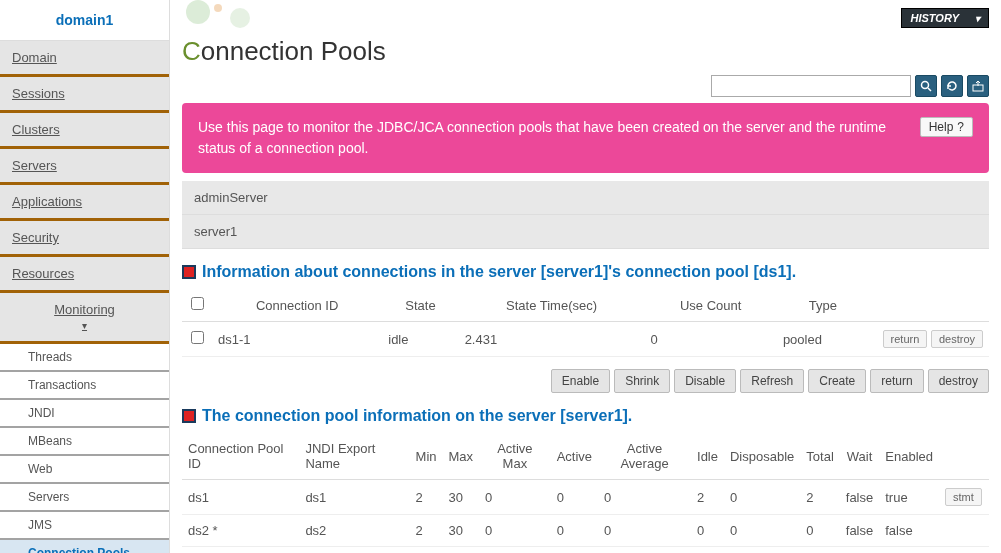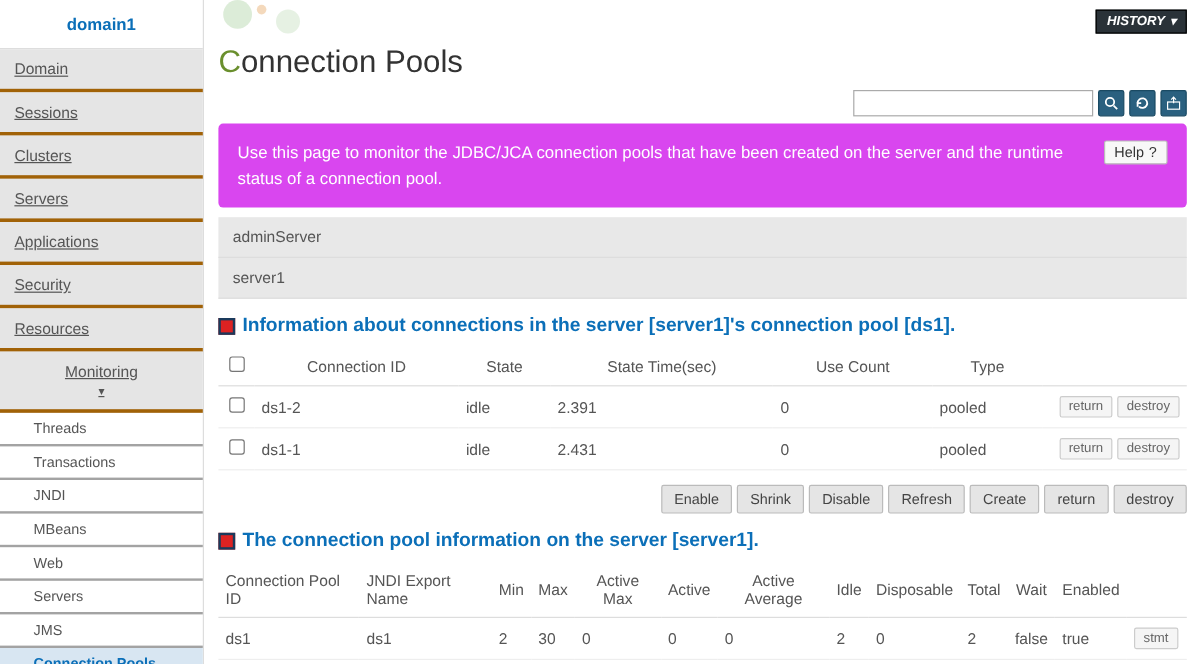--- a/index.html
+++ b/index.html
@@ -6,28 +6,28 @@
 body { font-family: Arial, Helvetica, sans-serif; font-size: 13px; color: #333; background: #fff; width: 1001px; }
 .container { display: flex; }
 .sidebar { width: 170px; border-right: 1px solid #ddd; }
 .sidebar-title { text-align: center; padding: 12px 0; color: #0b6fb8; font-weight: bold; border-bottom: 1px solid #ddd; font-size: 14px; }
 .sidebar-item { padding: 9px 12px; border-bottom: 3px solid #a16207; color: #555; cursor: pointer; background: #e5e5e5; text-decoration: underline; }
 .sidebar-item.parent { display: flex; justify-content: space-between; align-items: center; flex-direction: column; }
 .sidebar-subitem { padding: 6px 12px 6px 28px; color: #555; cursor: pointer; font-size: 12px; border-bottom: 2px solid #a3a3a3; }
 .sidebar-subitem.active { background: #d8e6f2; color: #0b6fb8; font-weight: bold; }
 .main { flex: 1; padding: 0 12px 12px 12px; position: relative; }
 .topbar { display: flex; justify-content: flex-end; align-items: center; gap: 4px; padding-top: 8px; }
-.history-btn { background: #2a3238; color: #fff; font-weight: bold; padding: 3px 8px; font-size: 11px; font-style: italic; border: 1px solid #000; cursor: pointer; display: inline-flex; align-items: center; gap: 4px; }
+.history-btn { background: #2a3238; color: #fff; font-weight: bold; padding: 3px 8px; font-size: 11px; font-style: italic; border: 1px solid #000; cursor: pointer; display: inline-flex; align-items: center; gap: 16px; }
 .decor { position: absolute; top: 0; left: 10px; }
 .page-title { font-size: 26px; font-weight: normal; color: #333; padding: 8px 0 8px 0; }
 .page-title .accent { color: #6a8f2d; }
 .search-row { display: flex; justify-content: flex-end; gap: 4px; align-items: center; margin-bottom: 6px; }
 .search-row input { width: 200px; height: 22px; border: 1px solid #aaa; padding: 0 4px; }
 .icon-btn { width: 22px; height: 22px; background: #2a607f; border: 1px solid #1a4a63; display: inline-flex; align-items: center; justify-content: center; cursor: pointer; color: #fff; font-size: 11px; border-radius: 2px; }
-.info-banner { background: #d946ef; color: #fff; padding: 14px 16px; border-radius: 4px; display: flex; justify-content: space-between; align-items: flex-start; }
+.info-banner { background: #ec4899; color: #fff; padding: 14px 16px; border-radius: 4px; display: flex; justify-content: space-between; align-items: flex-start; }
 .info-banner .text { font-size: 14px; line-height: 1.5; }
 .help-btn { background: #f8f8f8; border: 1px solid #bbb; padding: 2px 8px; color: #333; cursor: pointer; font-size: 12px; border-radius: 2px; display: inline-flex; align-items: center; gap: 4px; }
 .server-list { margin-top: 8px; }
 .server-row { background: #e8e8e8; padding: 9px 12px; border-bottom: 1px solid #ddd; color: #555; cursor: pointer; }
 .section-title { color: #0b6fb8; font-size: 16px; font-weight: bold; margin: 14px 0 8px 0; display: flex; align-items: center; gap: 6px; }
 .sq-icon { width: 14px; height: 14px; background: #d22; border: 2px solid #1a3a5c; display: inline-block; }
 table { width: 100%; border-collapse: collapse; }
 th { color: #555; font-weight: normal; padding: 8px 6px; text-align: center; border-bottom: 1px solid #ddd; font-size: 13px; }
 td { padding: 8px 6px; border-bottom: 1px solid #eee; color: #555; }
 .btn-sm { background: #f5f5f5; border: 1px solid #ccc; padding: 2px 7px; font-size: 11px; color: #666; cursor: pointer; border-radius: 2px; }
@@ -134,29 +134,20 @@
             <th>State</th>
             <th>State Time(sec)</th>
             <th>Use Count</th>
             <th>Type</th>
             <th style="width: 120px;"></th>
           </tr>
         </thead>
       <tbody id="t1-body">
           <tr>
             <td style="text-align:center"><input type="checkbox" style=""></td>
-            <td class="tal">ds1-2</td>
-            <td class="tal">idle</td>
-            <td class="tal">2.391</td>
-            <td class="tal">0</td>
-            <td class="tal">pooled</td>
-            <td style="text-align:right"><button class="btn-sm">return</button> <button class="btn-sm">destroy</button></td>
-          </tr>
-          <tr>
-            <td style="text-align:center"><input type="checkbox" style=""></td>
             <td class="tal">ds1-1</td>
             <td class="tal">idle</td>
             <td class="tal">2.431</td>
             <td class="tal">0</td>
             <td class="tal">pooled</td>
             <td style="text-align:right"><button class="btn-sm">return</button> <button class="btn-sm">destroy</button></td>
           </tr>
         </tbody>
     </table>
 

